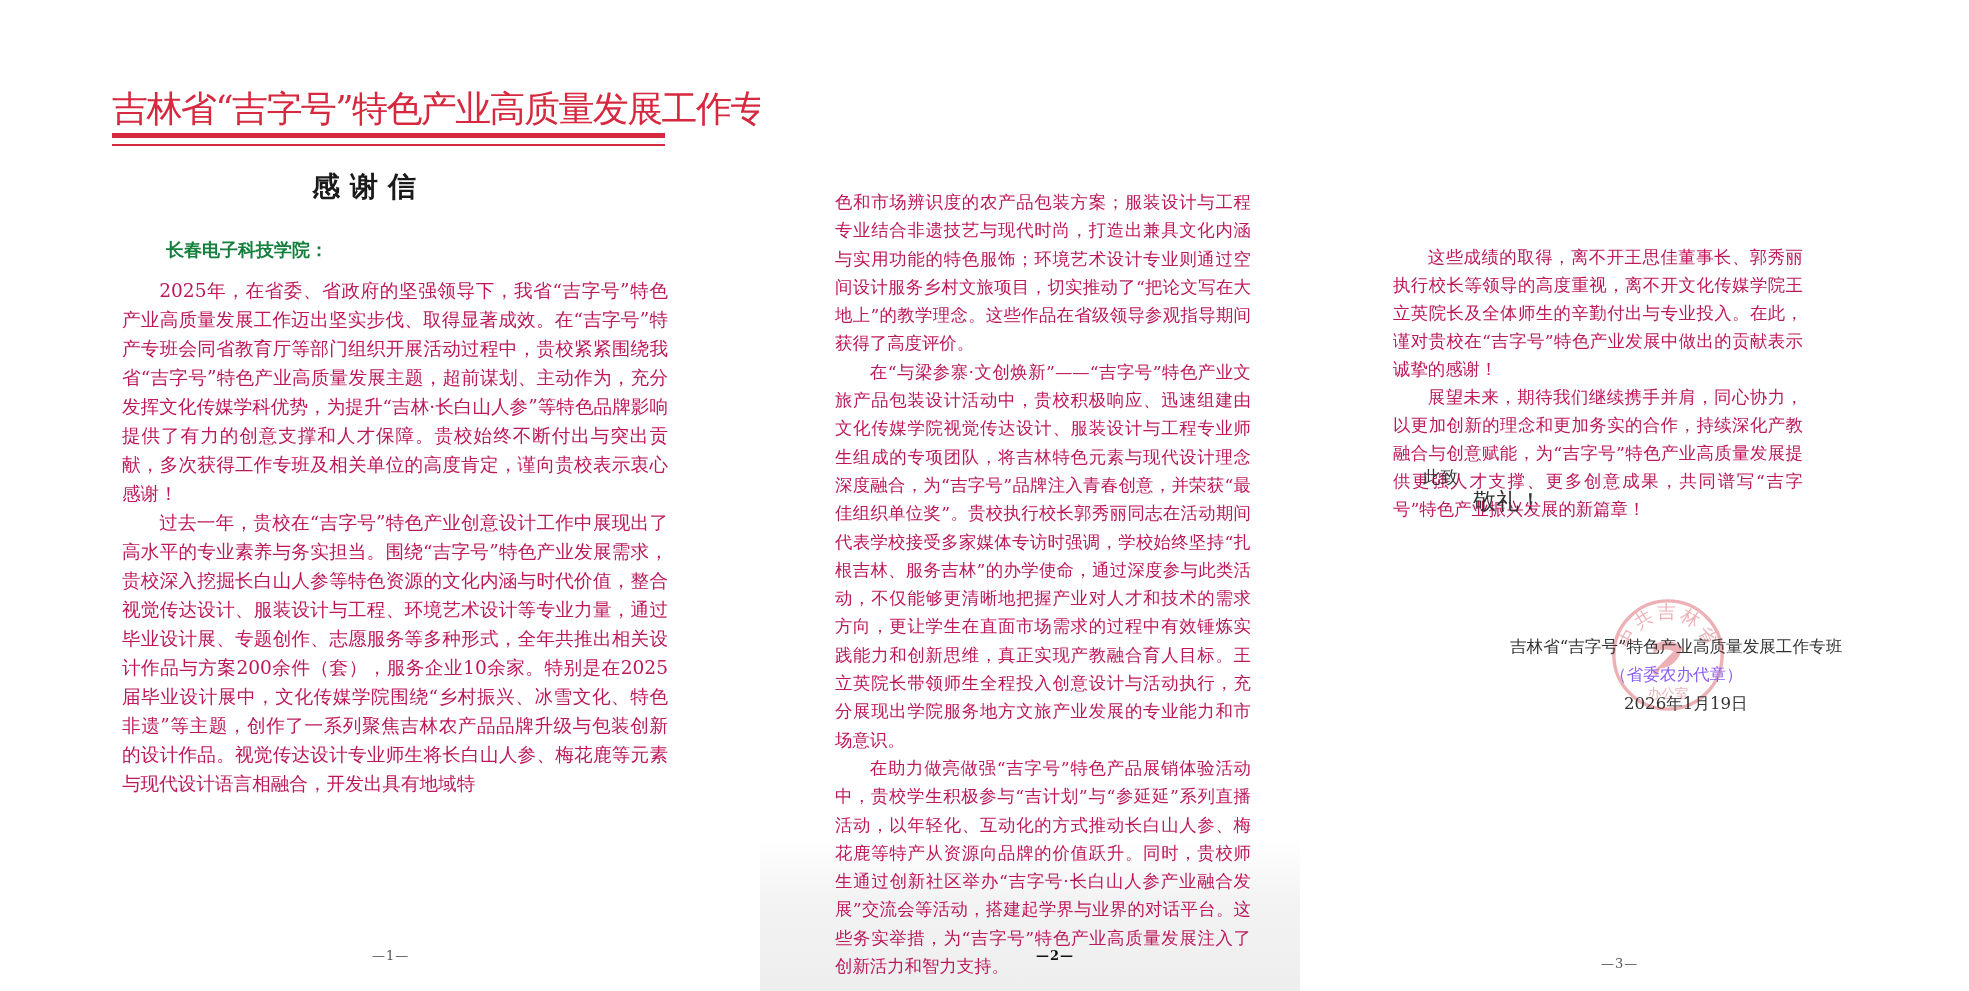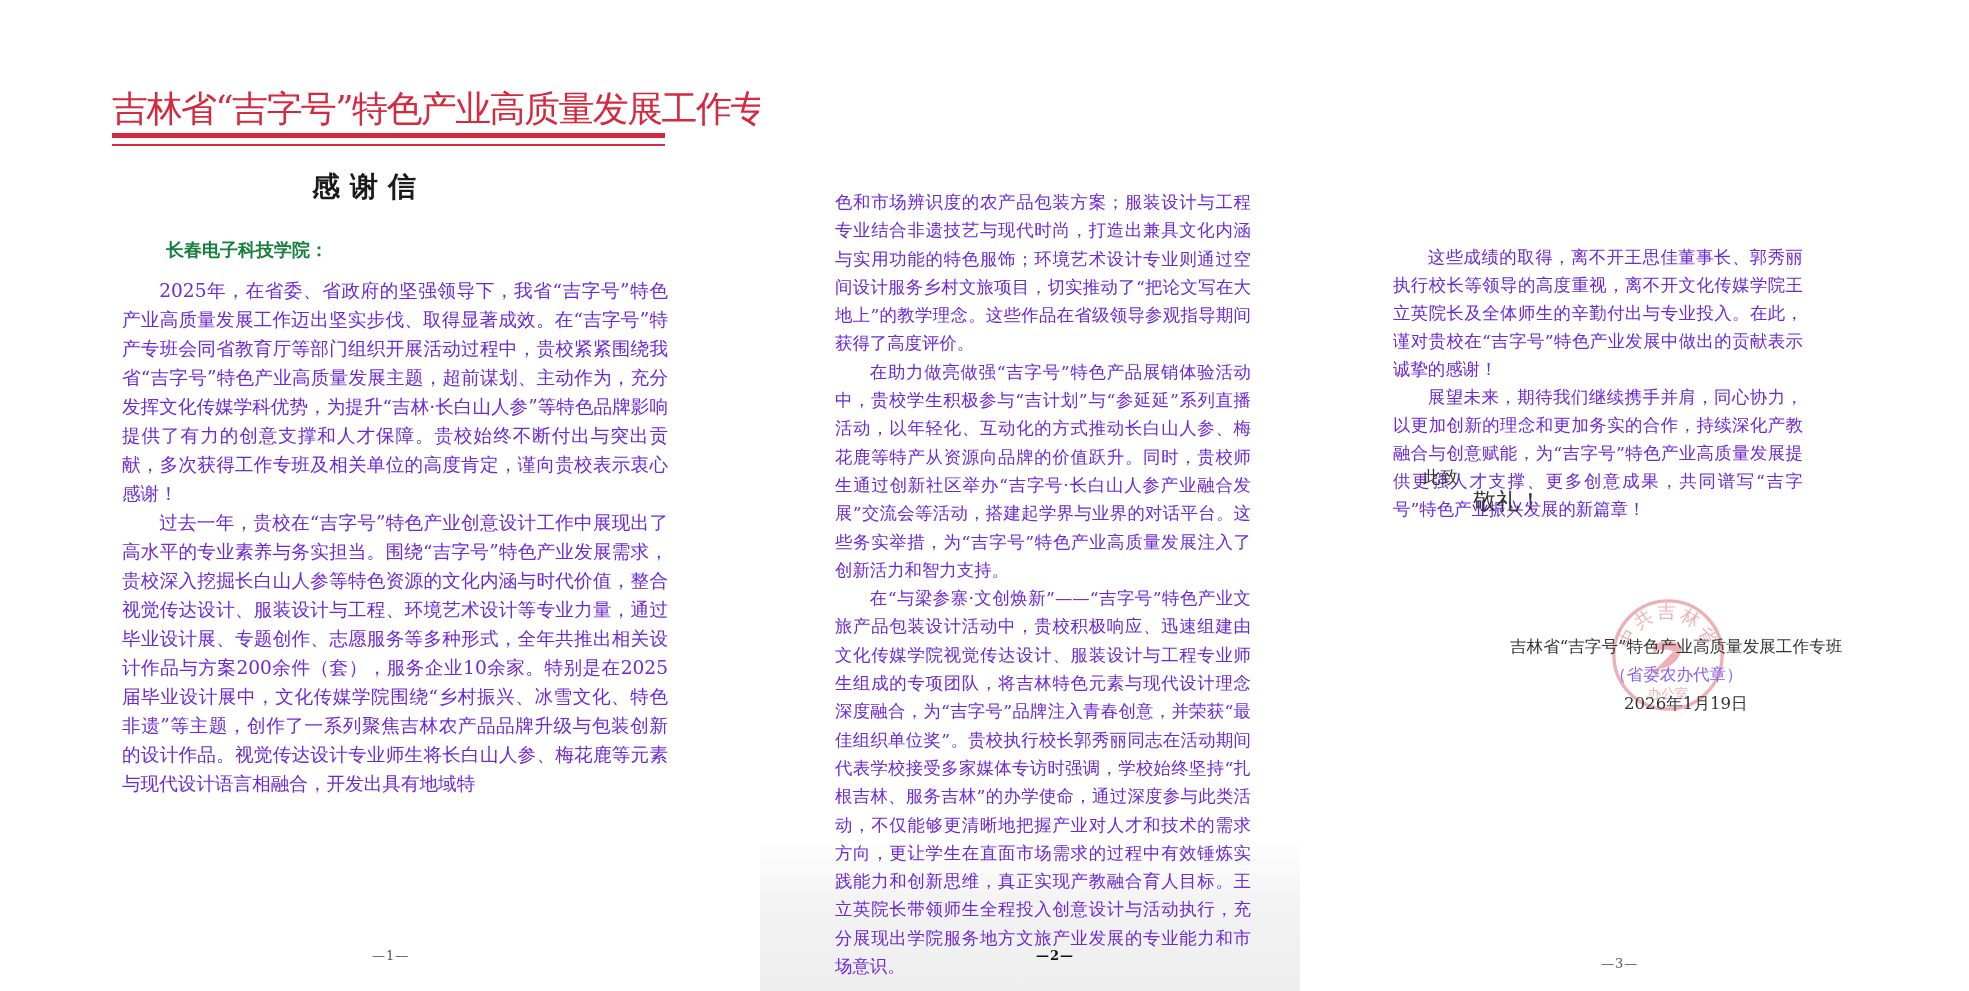--- a/index.html
+++ b/index.html
@@ -7,21 +7,21 @@
   .page{position:absolute;top:0;height:991px;background:#fff;}
   #page1{left:0;width:760px;}
   #page2{left:760px;width:580px;}
   #page3{left:1340px;width:629px;}
   #page2 .shade{position:absolute;left:0;top:840px;width:540px;height:151px;background:linear-gradient(#fff,#f3f3f3 40%,#eeeeee);}
   .hdr-title{position:absolute;left:112px;top:88px;width:553px;font-family:"DejaVu Serif","Liberation Serif",serif;font-size:36px;line-height:42px;color:#d6283e;letter-spacing:-1.6px;white-space:nowrap;font-weight:normal;}
   .hdr-rule-thick{position:absolute;left:112px;top:133px;width:553px;height:5px;background:#d6283e;}
   .hdr-rule-thin{position:absolute;left:112px;top:144px;width:553px;height:2px;background:#d6283e;}
   .doc-title{position:absolute;left:312px;top:168px;width:160px;text-align:left;font-family:"DejaVu Sans","Liberation Sans",sans-serif;font-weight:bold;font-size:28px;letter-spacing:10px;color:#1a1a1a;}
   .salutation{position:absolute;left:122px;top:238px;font-family:"DejaVu Sans","Liberation Sans",sans-serif;font-weight:bold;font-size:18px;color:#15803d;margin-left:44px;}
-  .body{position:absolute;font-size:18.6px;line-height:29px;color:#6d28d9;text-align:justify;}
+  .body{position:absolute;font-size:18.6px;line-height:29px;color:#be185d;text-align:justify;}
   .body p{margin:0;text-indent:2em;}
   .body p.cont{text-indent:0;}
   #p1body{left:122px;top:276px;width:546px;height:600px;overflow:hidden;}
   #p2body{left:75px;top:188px;width:416px;line-height:28.3px;font-size:17.4px;}
   #p3body{left:53px;top:243px;width:410px;line-height:28px;font-size:17.4px;}
   .closing1{position:absolute;left:83px;top:465px;font-size:17.4px;color:#333;}
   .closing2{position:absolute;left:133px;top:486px;font-size:23px;color:#333;}
   .sig-org{position:absolute;left:170px;top:636px;font-size:16.6px;color:#333;white-space:nowrap;}
   .sig-sub{position:absolute;left:270px;top:664px;font-size:16.6px;color:#8b5cf6;white-space:nowrap;}
   .sig-date{position:absolute;left:284px;top:693px;font-size:16.6px;color:#333;white-space:nowrap;}
@@ -44,22 +44,22 @@
     <p>2025年，在省委、省政府的坚强领导下，我省“吉字号”特色产业高质量发展工作迈出坚实步伐、取得显著成效。在“吉字号”特产专班会同省教育厅等部门组织开展活动过程中，贵校紧紧围绕我省“吉字号”特色产业高质量发展主题，超前谋划、主动作为，充分发挥文化传媒学科优势，为提升“吉林·长白山人参”等特色品牌影响提供了有力的创意支撑和人才保障。贵校始终不断付出与突出贡献，多次获得工作专班及相关单位的高度肯定，谨向贵校表示衷心感谢！</p>
     <p>过去一年，贵校在“吉字号”特色产业创意设计工作中展现出了高水平的专业素养与务实担当。围绕“吉字号”特色产业发展需求，贵校深入挖掘长白山人参等特色资源的文化内涵与时代价值，整合视觉传达设计、服装设计与工程、环境艺术设计等专业力量，通过毕业设计展、专题创作、志愿服务等多种形式，全年共推出相关设计作品与方案200余件（套），服务企业10余家。特别是在2025届毕业设计展中，文化传媒学院围绕“乡村振兴、冰雪文化、特色非遗”等主题，创作了一系列聚焦吉林农产品品牌升级与包装创新的设计作品。视觉传达设计专业师生将长白山人参、梅花鹿等元素与现代设计语言相融合，开发出具有地域特</p>
   </div>
   <div class="pagenum" id="pn1">—1—</div>
 </div>
 
 <div class="page" id="page2">
   <div class="shade"></div>
   <div class="body" id="p2body">
     <p class="cont">色和市场辨识度的农产品包装方案；服装设计与工程专业结合非遗技艺与现代时尚，打造出兼具文化内涵与实用功能的特色服饰；环境艺术设计专业则通过空间设计服务乡村文旅项目，切实推动了“把论文写在大地上”的教学理念。这些作品在省级领导参观指导期间获得了高度评价。</p>
+    <p>在“与梁参寨·文创焕新”——“吉字号”特色产业文旅产品包装设计活动中，贵校积极响应、迅速组建由文化传媒学院视觉传达设计、服装设计与工程专业师生组成的专项团队，将吉林特色元素与现代设计理念深度融合，为“吉字号”品牌注入青春创意，并荣获“最佳组织单位奖”。贵校执行校长郭秀丽同志在活动期间代表学校接受多家媒体专访时强调，学校始终坚持“扎根吉林、服务吉林”的办学使命，通过深度参与此类活动，不仅能够更清晰地把握产业对人才和技术的需求方向，更让学生在直面市场需求的过程中有效锤炼实践能力和创新思维，真正实现产教融合育人目标。王立英院长带领师生全程投入创意设计与活动执行，充分展现出学院服务地方文旅产业发展的专业能力和市场意识。</p>
     <p>在助力做亮做强“吉字号”特色产品展销体验活动中，贵校学生积极参与“吉计划”与“参延延”系列直播活动，以年轻化、互动化的方式推动长白山人参、梅花鹿等特产从资源向品牌的价值跃升。同时，贵校师生通过创新社区举办“吉字号·长白山人参产业融合发展”交流会等活动，搭建起学界与业界的对话平台。这些务实举措，为“吉字号”特色产业高质量发展注入了创新活力和智力支持。</p>
-    <p>在“与梁参寨·文创焕新”——“吉字号”特色产业文旅产品包装设计活动中，贵校积极响应、迅速组建由文化传媒学院视觉传达设计、服装设计与工程专业师生组成的专项团队，将吉林特色元素与现代设计理念深度融合，为“吉字号”品牌注入青春创意，并荣获“最佳组织单位奖”。贵校执行校长郭秀丽同志在活动期间代表学校接受多家媒体专访时强调，学校始终坚持“扎根吉林、服务吉林”的办学使命，通过深度参与此类活动，不仅能够更清晰地把握产业对人才和技术的需求方向，更让学生在直面市场需求的过程中有效锤炼实践能力和创新思维，真正实现产教融合育人目标。王立英院长带领师生全程投入创意设计与活动执行，充分展现出学院服务地方文旅产业发展的专业能力和市场意识。</p>
   </div>
   <div class="pagenum" id="pn2">—2—</div>
 </div>
 
 <div class="page" id="page3">
   <div class="body" id="p3body">
     <p>这些成绩的取得，离不开王思佳董事长、郭秀丽执行校长等领导的高度重视，离不开文化传媒学院王立英院长及全体师生的辛勤付出与专业投入。在此，谨对贵校在“吉字号”特色产业发展中做出的贡献表示诚挚的感谢！</p>
     <p>展望未来，期待我们继续携手并肩，同心协力，以更加创新的理念和更加务实的合作，持续深化产教融合与创意赋能，为“吉字号”特色产业高质量发展提供更强人才支撑、更多创意成果，共同谱写“吉字号”特色产业振兴发展的新篇章！</p>
   </div>
   <div class="closing1">此致</div>

